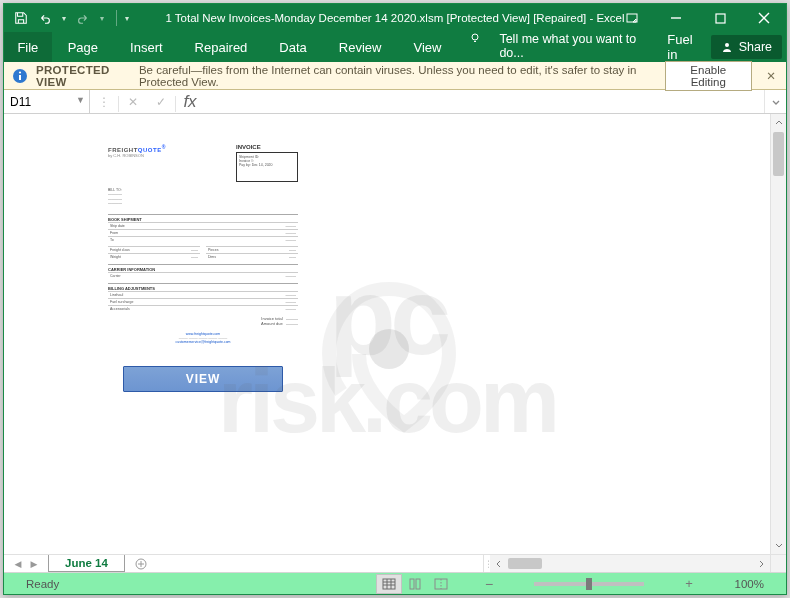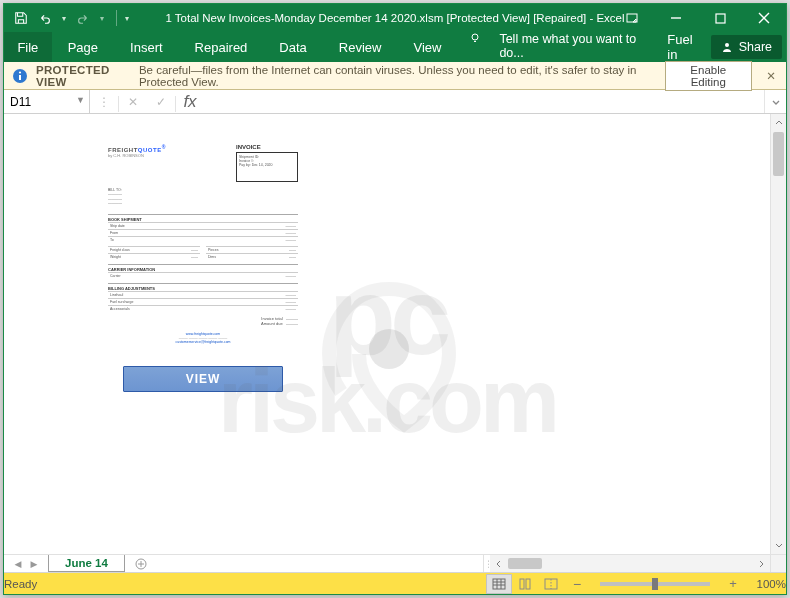--- a/index.html
+++ b/index.html
@@ -116,23 +116,24 @@
   .hscroll .left { left:0; } .hscroll .right { right:0; }
   .hscroll .arrow { top:1px; }
   .hscroll .thumb {
     position:absolute; top:3px; bottom:3px; left:18px; width:34px;
     background:#c8c8c8; border-radius:2px;
   }
   .hscroll-gap { width:16px; background:#f3f3f3; border-left:1px solid #e1e1e1; }
 
   
   .status-bar {
-    height: 22px; background:#fde047; border-top:1px solid #d6d6d6;
+    height: 22px; background:#86efac; border-top:1px solid #d6d6d6;
     display:flex; align-items:center; font-size:11.5px; color:#555;
-    padding: 0 0;
+    padding: 0 22px;
+    gap: 22px;
   }
   .status-bar .spacer { flex:1; }
   .view-btns { display:flex; }
   .view-btn { width:26px; height:20px; display:flex; align-items:center; justify-content:center; border:1px solid transparent; }
   .view-btn.active { background:#e1e1e1; border:1px solid #c3c3c3; }
   .zoom-slider {
     width:110px; height:4px; background:#c0c0c0; margin: 0 10px; position:relative;
   }
   .zoom-slider .knob {
     position:absolute; left:52px; top:-4px; width:6px; height:12px; background:#7a7a7a;

